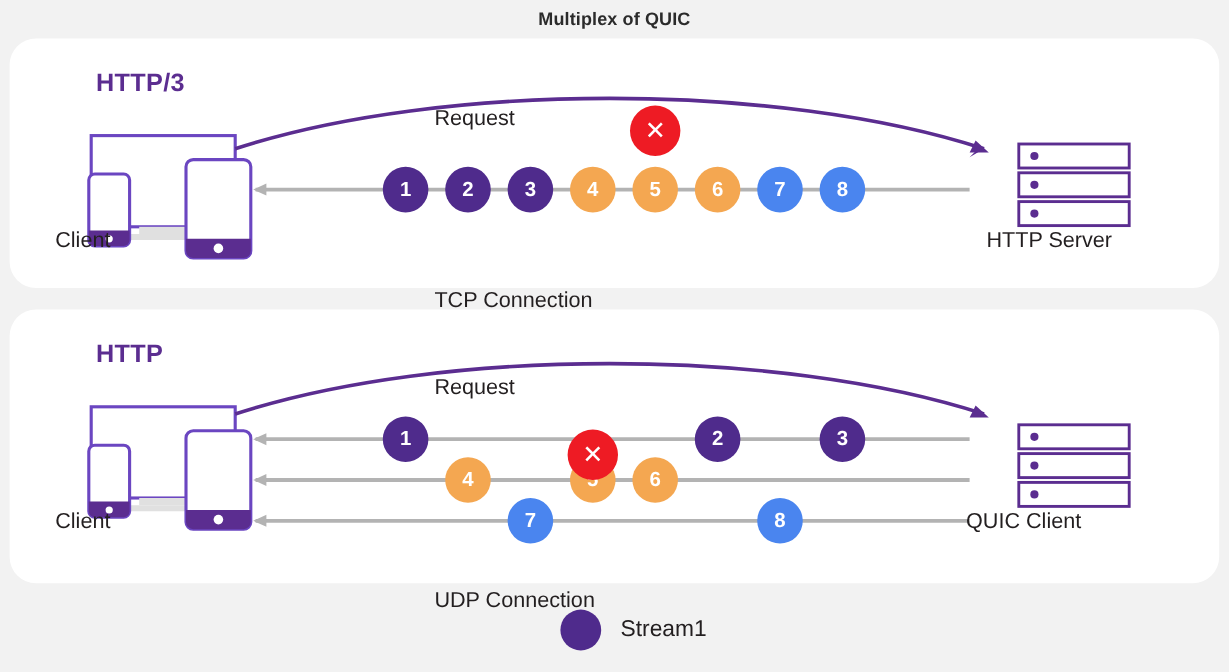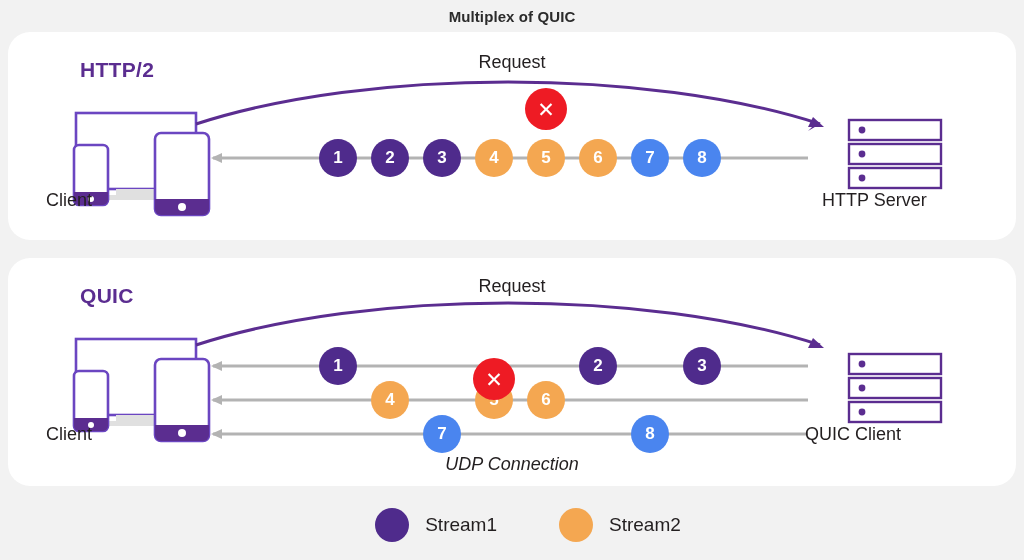--- a/index.html
+++ b/index.html
@@ -23,21 +23,21 @@
   #panel-http2{top:32px;height:208px;}
   #panel-quic{top:258px;height:228px;}
   .panel-proto-label{
     position:absolute;left:72px;top:26px;
     font-size:21px;font-weight:700;color:#5b2d90;letter-spacing:0.3px;
   }
   .client-label,.server-label{
     position:absolute;font-size:18px;color:#231f20;text-align:left;
   }
   .diagram-label{
-    position:absolute;font-size:18px;color:#231f20;text-align:center;width:300px;
+    position:absolute;font-size:18px;color:#231f20;text-align:left;width:300px;margin-top:36px;
   }
   .svg-layer{position:absolute;left:0;top:0;}
   
   .pkt{
     position:absolute;width:38px;height:38px;border-radius:50%;
     display:flex;align-items:center;justify-content:center;
     color:#ffffff;font-size:17px;font-weight:600;
     box-sizing:border-box;
   }
   .pkt.s1{background:#4f2b8c;}
@@ -58,21 +58,21 @@
   .legend-dot{width:34px;height:34px;border-radius:50%;}
   .legend-text{font-size:19px;color:#231f20;}
 </style>
 </head>
 <body>
 
 <div id="page-title">Multiplex of QUIC</div>
 
 <div class="panel" id="panel-http2">
 
-  <div class="panel-proto-label">HTTP/2</div>
+  <div class="panel-proto-label">HTTP/3</div>
 
   <svg class="svg-layer" width="1008" height="208">
 
     <g>
       <rect x="68" y="81" width="120" height="76" fill="none" stroke="#6b46c1" stroke-width="2.6"></rect>
       <rect x="108" y="157" width="42" height="6" fill="#e0e0e0"></rect>
       <rect x="95" y="163" width="68" height="5" rx="2" fill="#e0e0e0"></rect>
 
       <rect x="66" y="113" width="34" height="60" rx="5" fill="#ffffff" stroke="#6b46c1" stroke-width="2.6"></rect>
       <path d="M66 160 h34 v8 a5 5 0 0 1 -5 5 h-24 a5 5 0 0 1 -5 -5 z" fill="#5b2d90"></path>
@@ -112,25 +112,26 @@
   <div class="pkt s2" style="left:467px;top:107px;">4</div>
   <div class="pkt s2" style="left:519px;top:107px;">5</div>
   <div class="pkt s2" style="left:571px;top:107px;">6</div>
   <div class="pkt s3" style="left:623px;top:107px;">7</div>
   <div class="pkt s3" style="left:675px;top:107px;">8</div>
 
   <div class="xmark" style="left:517px;top:56px;">✕</div>
 
   <div class="client-label" style="left:38px;top:158px;width:180px;">Client</div>
   <div class="server-label" style="left:814px;top:158px;width:180px;">HTTP Server</div>
+  <div class="diagram-label" style="left:354px;top:172px;">TCP Connection</div>
 </div>
 
 <div class="panel" id="panel-quic">
 
-  <div class="panel-proto-label">QUIC</div>
+  <div class="panel-proto-label">HTTP</div>
 
   <svg class="svg-layer" width="1008" height="228">
 
     <g>
       <rect x="68" y="81" width="120" height="76" fill="none" stroke="#6b46c1" stroke-width="2.6"></rect>
       <rect x="108" y="157" width="42" height="6" fill="#e0e0e0"></rect>
       <rect x="95" y="163" width="68" height="5" rx="2" fill="#e0e0e0"></rect>
       <rect x="66" y="113" width="34" height="60" rx="5" fill="#ffffff" stroke="#6b46c1" stroke-width="2.6"></rect>
       <path d="M66 160 h34 v8 a5 5 0 0 1 -5 5 h-24 a5 5 0 0 1 -5 -5 z" fill="#5b2d90"></path>
       <circle cx="83" cy="167" r="3" fill="#ffffff"></circle>
@@ -173,25 +174,21 @@
   <div class="pkt s2" style="left:467px;top:123px;">5</div>
   <div class="pkt s2" style="left:519px;top:123px;">6</div>
 
   <div class="xmark" style="left:465px;top:100px;">✕</div>
 
   <div class="pkt s3" style="left:415px;top:157px;">7</div>
   <div class="pkt s3" style="left:623px;top:157px;">8</div>
 
   <div class="client-label" style="left:38px;top:166px;width:180px;">Client</div>
   <div class="server-label" style="left:797px;top:166px;width:180px;">QUIC Client</div>
-  <div class="diagram-label" style="left:354px;top:196px;font-style:italic;">UDP Connection</div>
+  <div class="diagram-label" style="left:354px;top:196px;">UDP Connection</div>
 </div>
 
 <div id="legend">
   <div class="legend-item">
     <span class="legend-dot" style="background:#4f2b8c;"></span>
     <span class="legend-text">Stream1</span>
   </div>
-  <div class="legend-item">
-    <span class="legend-dot" style="background:#f4a751;"></span>
-    <span class="legend-text">Stream2</span>
-  </div>
 </div>
 
 </body></html>

